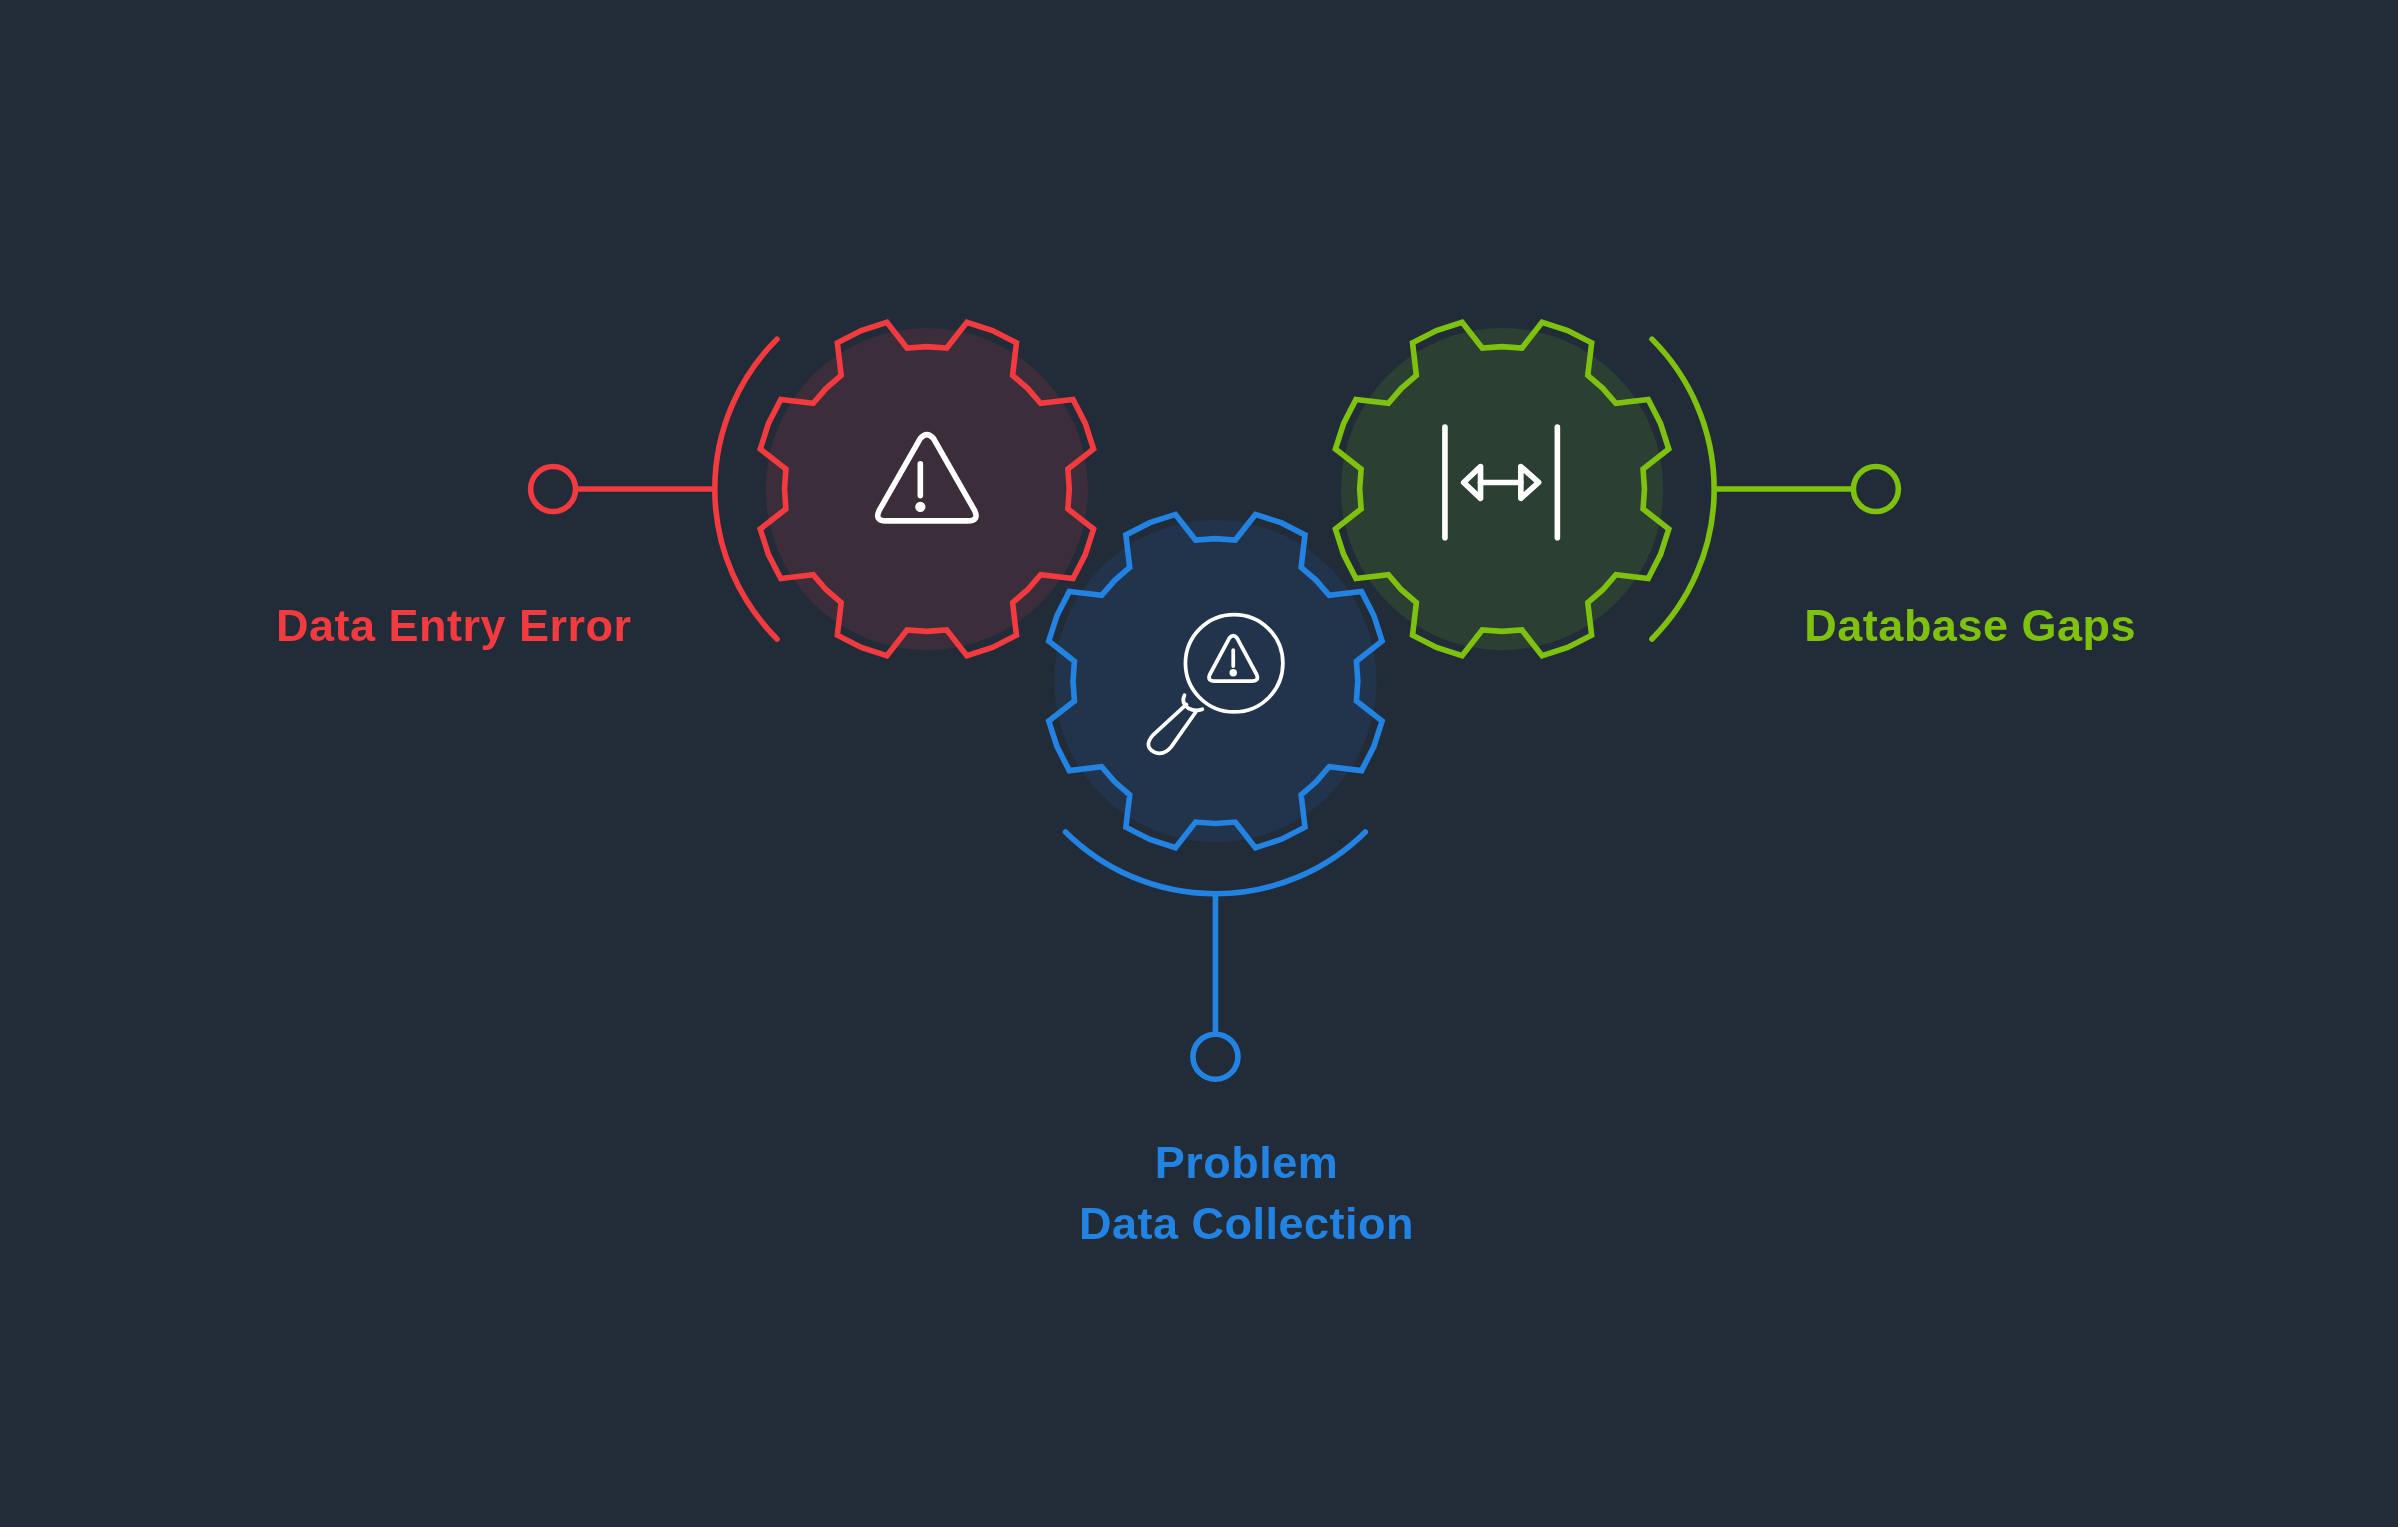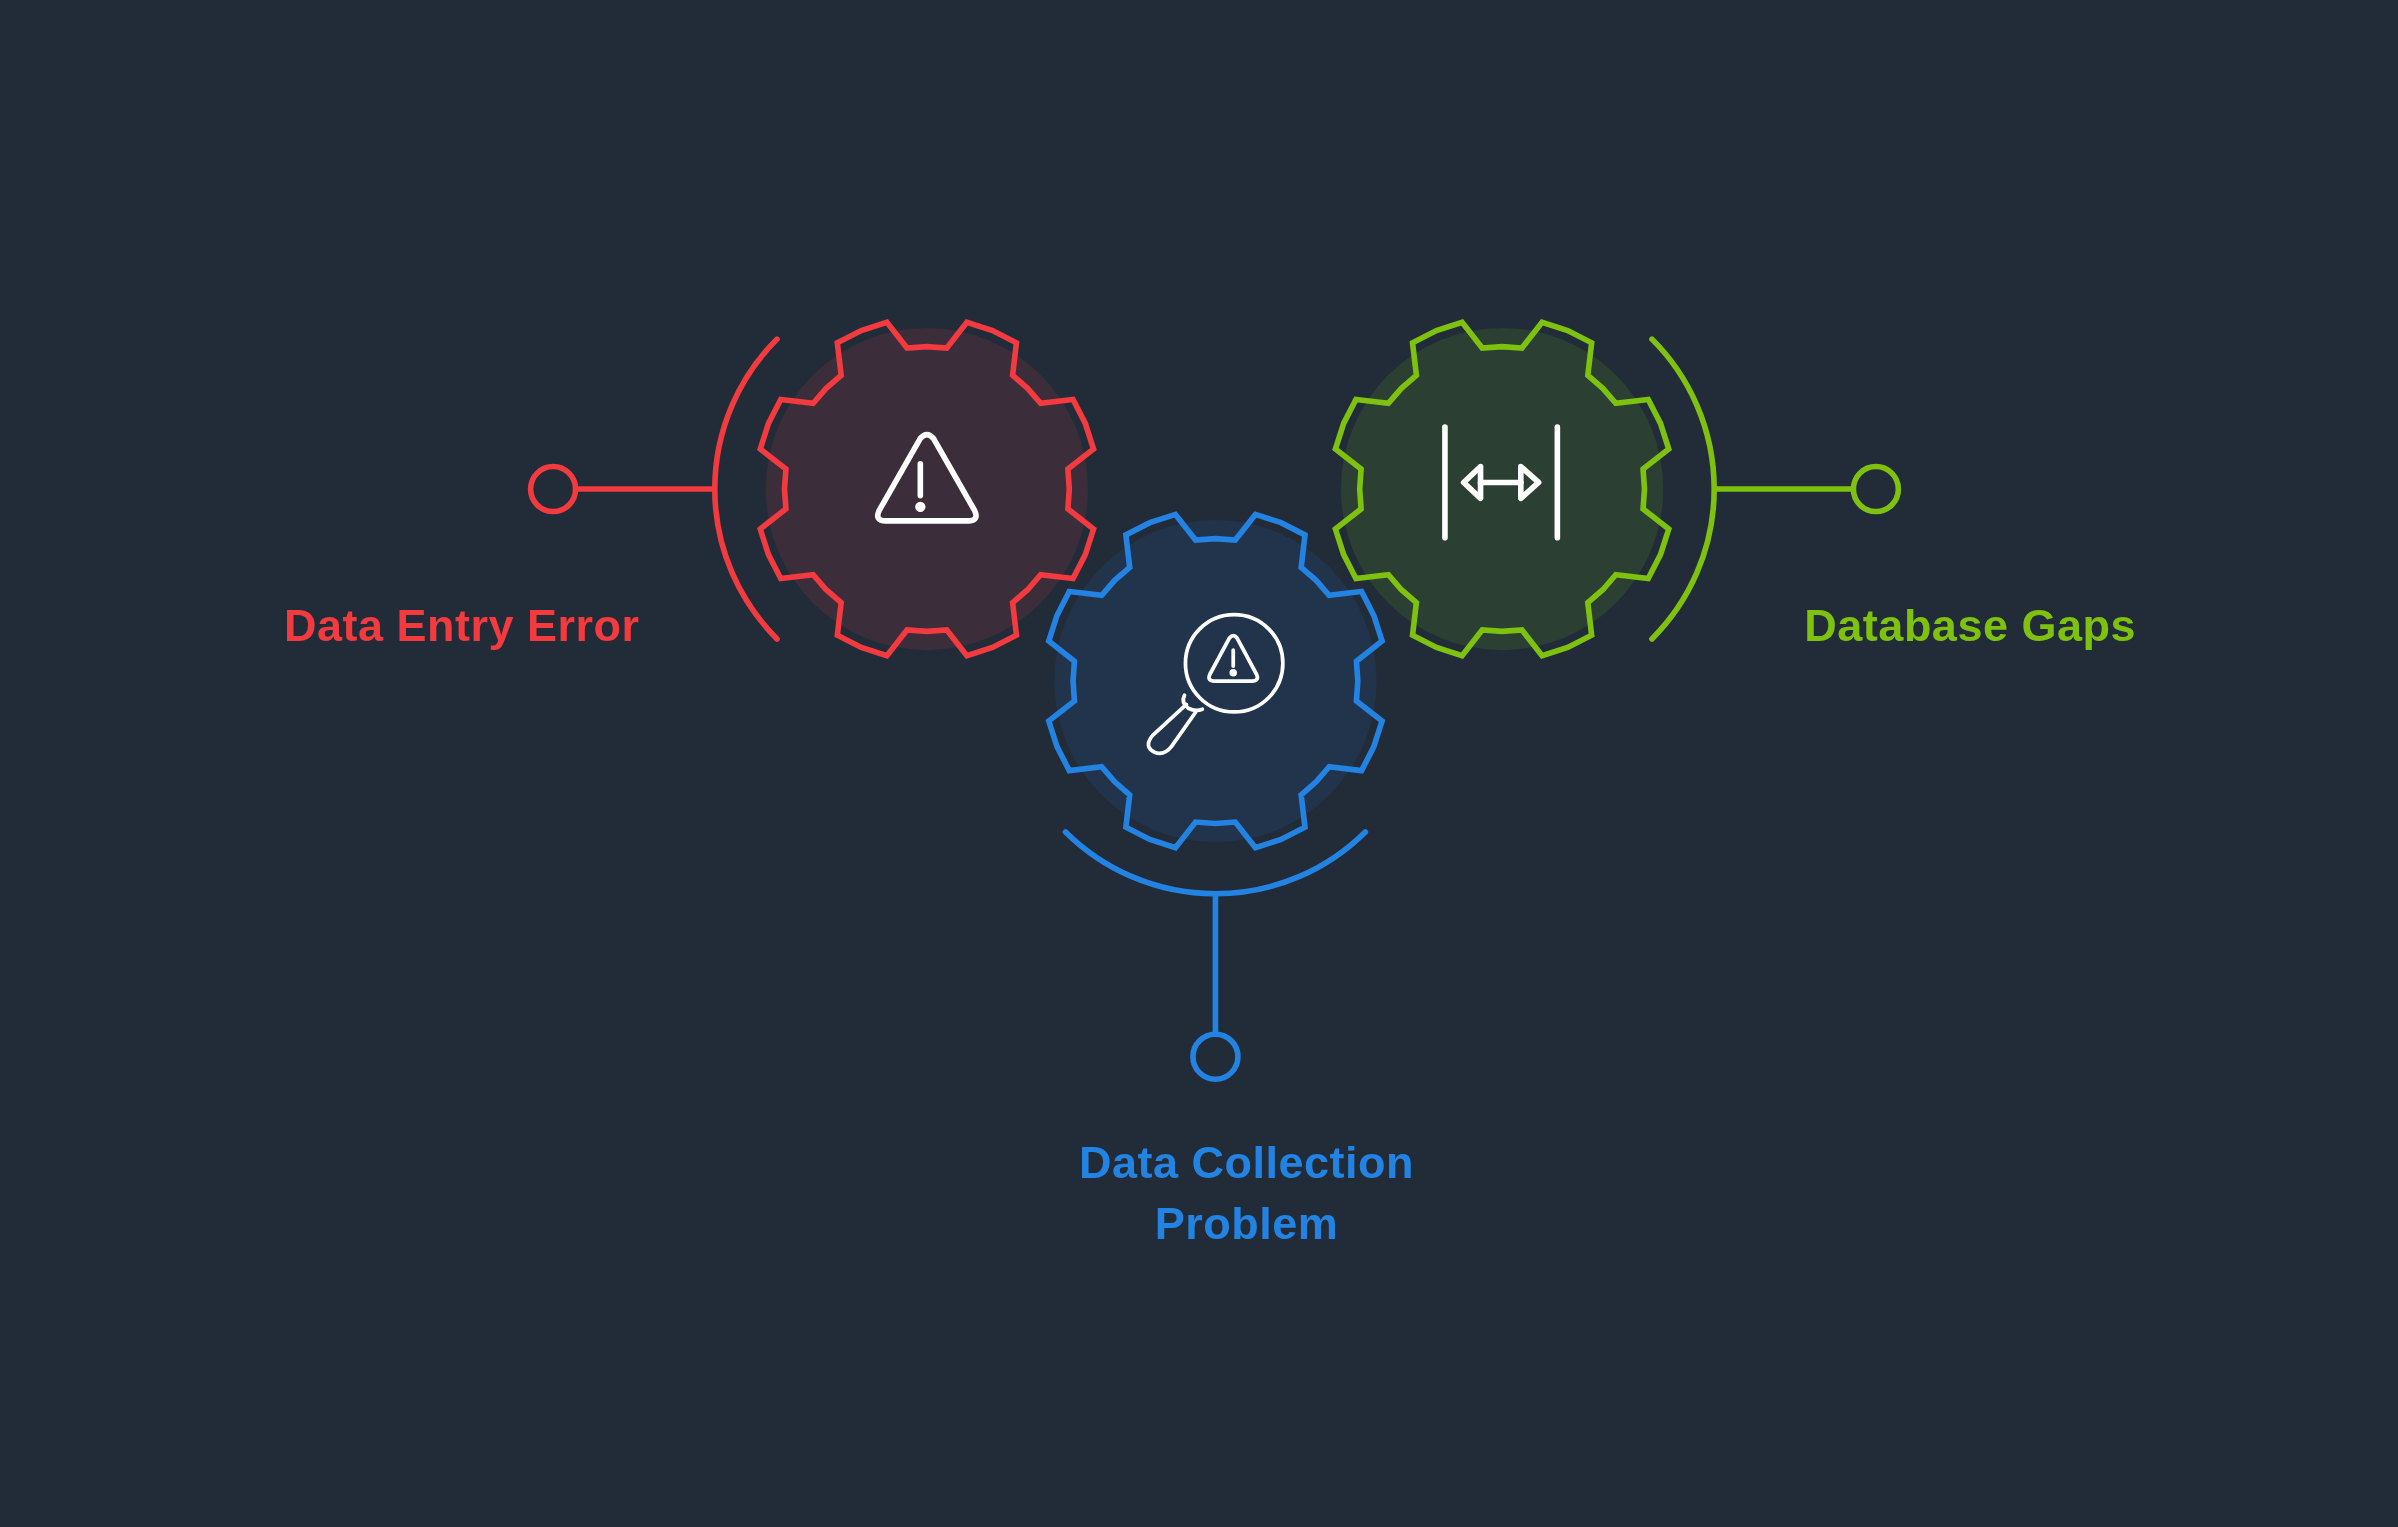--- a/index.html
+++ b/index.html
@@ -1,19 +1,19 @@
 <!DOCTYPE html>
 <html style="font-size:15px"><head>
 <meta charset="utf-8">
 <style>
   html, body { margin:0; padding:0; }
   body { width:2399px; height:1527px; background:#222c39; overflow:hidden; position:relative; font-family:"Liberation Sans", sans-serif; }
   #stage { position:absolute; left:0; top:0; width:2399px; height:1527px; }
   .label { position:absolute; font-family:"Liberation Sans", sans-serif; font-weight:bold; font-size:45px; line-height:52px; white-space:nowrap; letter-spacing:0.5px; }
-  .label-red { left:284px; top:600px; width:394px; }
+  .label-red { left:276px; top:600px; width:394px; }
   .label-green { left:1771px; top:600px; width:365px; }
   .label-blue { left:1031px; top:1132px; width:431px; text-align:center; line-height:61px; }
   .label-red span, .label-green span { display:inline-block; transform-origin:left center; }
 </style>
 </head>
 <body style="background: rgb(34, 44, 57);">
 
 <svg id="stage" width="2399" height="1527" viewBox="0 0 2560 1630" xmlns="http://www.w3.org/2000/svg">
 
   <g>
@@ -58,19 +58,19 @@
       <path d="M 1264 742 Q 1260 750 1268 756 Q 1276 760 1283 757"></path>
       <path d="M 1266 752 L 1230 785 Q 1220 797 1232 803 Q 1242 807 1250 797 L 1276 760"></path>
     </g>
   </g>
 </svg>
 
 <div class="label label-red" style="color: rgb(242, 58, 63);">
   <span style="transform: scaleX(1);">Data Entry Error</span>
 </div>
 <div class="label label-blue" style="color: rgb(35, 131, 226);">
+  <div>Problem</div>
   <div>Data Collection</div>
-  <div>Problem</div>
 </div>
 <div class="label label-green" style="color: rgb(126, 193, 14); text-align: right;">
   <span style="transform: scaleX(1);">Database Gaps</span>
 </div>
 
 
 </body></html>

